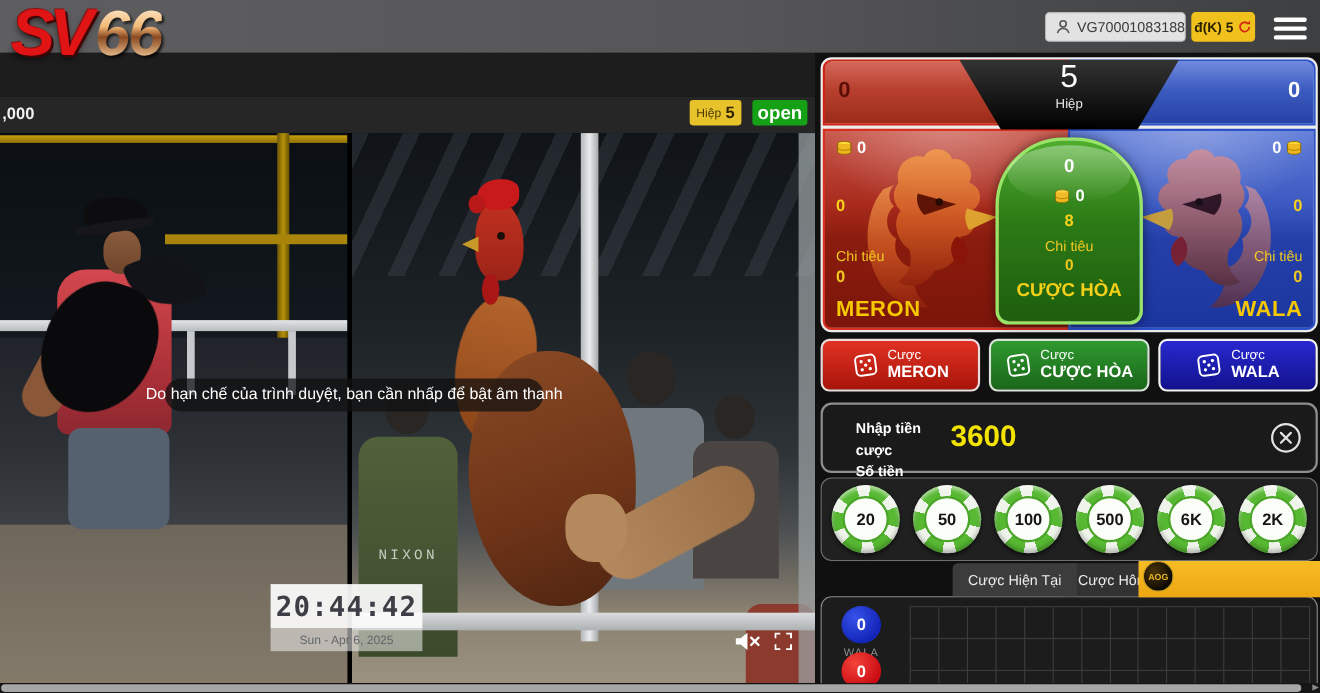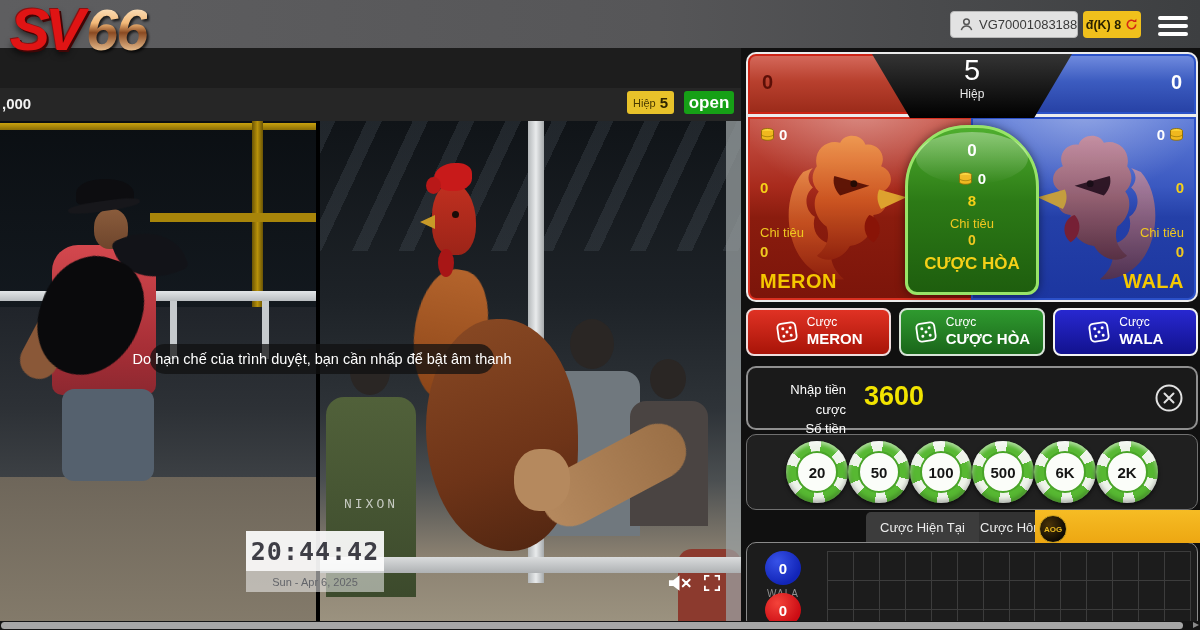--- a/index.html
+++ b/index.html
@@ -157,41 +157,41 @@
   .bet-btn { flex:1; border-radius:8px; display:flex; align-items:center; justify-content:center; gap:8px;
     color:#fff; cursor:pointer; }
   .btn-meron { background:linear-gradient(180deg,#e03224,#a81408); border:2px solid #eedcdc; }
   .btn-draw  { background:linear-gradient(180deg,#2f9a2f,#1a661a); border:2px solid #d8e4d8; }
   .btn-wala  { background:linear-gradient(180deg,#2828d0,#12128e); border:2px solid #f2f2f2; }
   .btn-lines { text-align:left; line-height:1.15; }
   .btn-l1 { font-size:12px; } .btn-l2 { font-size:15px; font-weight:bold; white-space:nowrap; }
 
   .bet-input { left:746px; top:366px; width:452px; height:64px; background:#1a1a1a;
     border:2px solid #8f8f8f; border-radius:10px; z-index:5; }
-  .bi-label { position:absolute; left:10px; top:12px; width:88px; text-align:right; color:#fff;
-    font-size:13px; line-height:1.5; }
+  .bi-label { position:absolute; left:30px; top:12px; width:88px; color:#fff;
+    font-size:13px; line-height:1.5;font-weight:bold; }
   .bi-value { position:absolute; left:116px; top:13px; color:#f2e400; font-size:27px; font-weight:bold; }
   .bi-close { position:absolute; right:12px; top:15px; width:30px; height:30px; cursor:pointer; }
 
   .chip-row { left:746px; top:434px; width:452px; height:76px; background:#202020;
     border:1px solid #707070; border-radius:10px; display:flex; align-items:center;
-    justify-content:center; padding:0 9px; }
+    justify-content:space-between; padding:0 9px; }
   .chip { width:62px; height:62px; border-radius:50%; cursor:pointer;
     background: repeating-conic-gradient(from 8deg,#57b832 0deg 36deg,#eef4ea 36deg 60deg);
     display:flex; align-items:center; justify-content:center;
     box-shadow: inset 0 3px 4px rgba(255,255,255,.55), inset 0 -3px 4px rgba(0,0,0,.25), 0 2px 4px rgba(0,0,0,.6); }
   .chip-center { width:42px; height:42px; border-radius:50%; background:#fbfdf9; border:2px solid #49a428;
     display:flex; align-items:center; justify-content:center; font-weight:bold; font-size:15px; color:#141414; }
 
   .tab { position:absolute; top:512px; height:30px; display:flex; align-items:center;
     color:#ececec; font-size:13px; padding:0 14px; cursor:pointer; white-space:nowrap; }
   .tab-current { left:866px; background:#3c3c3c; border-radius:5px 0 0 0; z-index:5; }
   .tab-today { left:966px; width:234px; background:#323232; z-index:4; }
   .promo { left:1035px; top:510px; width:165px; height:33px; z-index:8; cursor:pointer;
-    background: linear-gradient(180deg,#f6bc24,#eda712); display:flex; align-items:flex-end; }
+    background: linear-gradient(180deg,#f6bc24,#eda712); display:flex; align-items:flex-start; }
   .promo-logo { width:28px; height:28px; border-radius:50%; margin-left:4px; flex:none;
     background: radial-gradient(circle at 35% 35%, #4a3408, #0e0a04 70%); border:1px solid #c9a020;
     display:flex; align-items:center; justify-content:center; color:#e8b820; font-size:8px; font-weight:bold; }
   .promo-text { flex:1; text-align:center; line-height:1.2; }
   .promo-title { font-size:10.5px; color:#fff; font-weight:bold; }
   .promo-sub { font-size:10.5px; color:#4a3300; white-space:nowrap; }
 
   .history { left:746px; top:542px; width:452px; height:88px; background:#1c1c1c;
     border:1px solid #8a8a8a; border-radius:10px; overflow:hidden; z-index:3; }
   .h-circle { position:absolute; left:18px; width:36px; height:34px; border-radius:50%;
@@ -222,21 +222,21 @@
     <span style="display:flex;">
       <svg width="15" height="15" viewBox="0 0 16 16">
           <circle cx="8" cy="5" r="3" fill="none" stroke="#555" stroke-width="1.6"></circle>
           <path d="M2.5 14c.8-3 3-4.5 5.5-4.5s4.7 1.5 5.5 4.5" fill="none" stroke="#555" stroke-width="1.6"></path>
         </svg>
     </span>
     <span>VG70001083188</span>
   </div>
 
   <div class="abs balance-pill">
-    <span>đ(K) 8</span>
+    <span>đ(K) 5</span>
     <span style="display:flex;">
       <svg width="13" height="13" viewBox="0 0 16 16">
           <path d="M13.2 8a5.2 5.2 0 1 1-1.5-3.7" fill="none" stroke="#d42814" stroke-width="2"></path>
           <path d="M14 1v4h-4z" fill="#d42814"></path>
         </svg>
     </span>
   </div>
 
   <div class="abs hamburger">
       <div></div>

